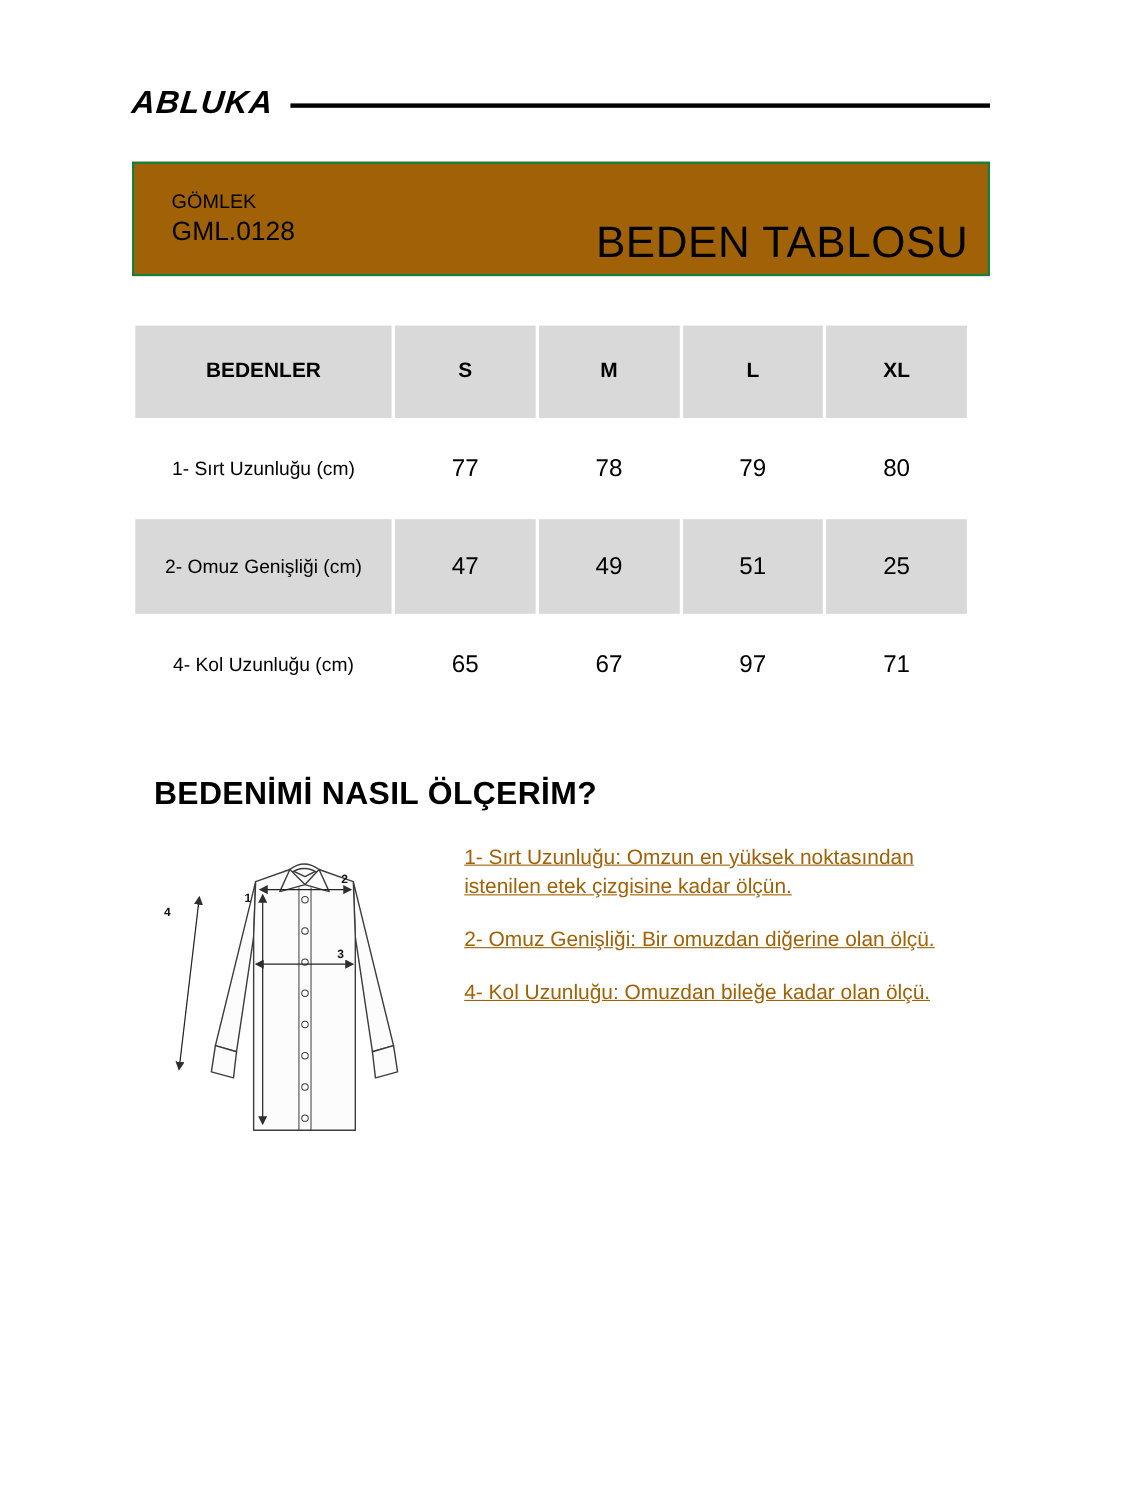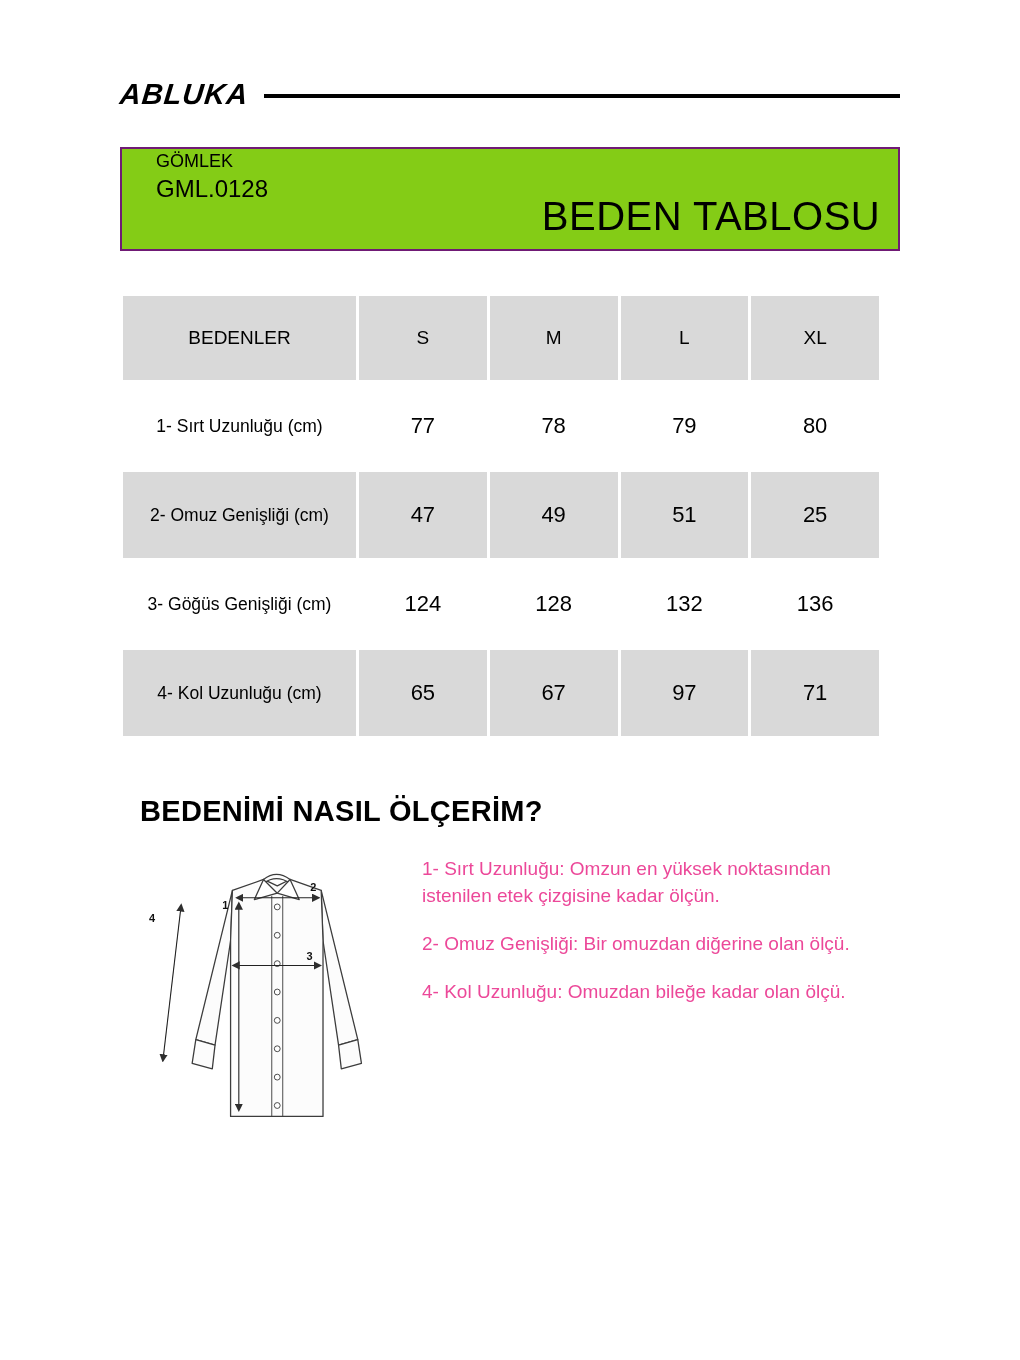--- a/index.html
+++ b/index.html
@@ -13,44 +13,44 @@
   
   .logo-row { display:flex; align-items:center; gap:16px; padding-top:78px; }
   .logo {
     font-size:29px; font-weight:bold; font-style:italic; letter-spacing:1px;
     transform:skewX(-6deg); white-space:nowrap;
   }
   .logo-rule { flex:1; height:4px; background:#000; margin-top:3px; }
 
   
   .title-box {
-    margin-top:36px; border:2px solid #701a75; height:100px;
-    display:flex; background:#84cc16;
+    margin-top:36px; border:2px solid #15803d; height:100px;
+    display:flex; align-items:center; background:#a16207;
   }
   .product-info { width:250px; padding-left:34px; line-height:1.35; }
   .product-name { font-size:18px; }
   .product-code { font-size:24px; }
   .box-title { flex:1; text-align:center; font-size:40px; letter-spacing:0.5px; padding-left:118px; font-weight:400;margin-top:45px; }
 
   
   table.size-table {
     margin-top:42px; width:762px; border-collapse:separate; border-spacing:3px;
     table-layout:fixed;
   }
   .size-table th, .size-table td { text-align:center; vertical-align:middle; padding:0; }
-  .size-table thead th { background:#d9d9d9; font-size:19px; font-weight:normal; height:84px; }
+  .size-table thead th { background:#d9d9d9; font-size:19px; font-weight:bold; height:84px; }
   .size-table tbody td { height:86px; font-size:22px; background:#ffffff; }
   .size-table tbody tr:nth-child(even) td { background:#d9d9d9; }
   .size-table td.label-cell { font-size:17.5px; }
 
   
   .measure-heading { margin:56px 0 0 20px; font-size:29px; font-weight:bold; letter-spacing:0.3px; }
   .measure-section { display:flex; margin-top:24px; }
   .shirt-figure { flex:0 0 302px; width:302px; padding-left:18px; box-sizing:border-box; }
-  .instructions { flex:1; padding-top:4px; font-size:19px; line-height:1.42; color:#ec4899; max-width:478px; }
+  .instructions { flex:1; padding-top:4px; font-size:19px; line-height:1.42; color:#a16207; max-width:478px;text-decoration:underline; }
   .instructions p { margin:0 0 21px 0; }
 
   svg text { font-family:"Liberation Sans", sans-serif; }
 </style>
 </head>
 <body>
 
 <div class="page">
   <div class="inner">
 
@@ -91,27 +91,20 @@
           <td>78</td>
           <td>79</td>
           <td>80</td>
         </tr>
         <tr>
           <td class="label-cell">2- Omuz Genişliği (cm)</td>
           <td>47</td>
           <td>49</td>
           <td>51</td>
           <td>25</td>
-        </tr>
-        <tr>
-          <td class="label-cell">3- Göğüs Genişliği (cm)</td>
-          <td>124</td>
-          <td>128</td>
-          <td>132</td>
-          <td>136</td>
         </tr>
         <tr>
           <td class="label-cell">4- Kol Uzunluğu (cm)</td>
           <td>65</td>
           <td>67</td>
           <td>97</td>
           <td>71</td>
         </tr>
       </tbody>
     </table>

